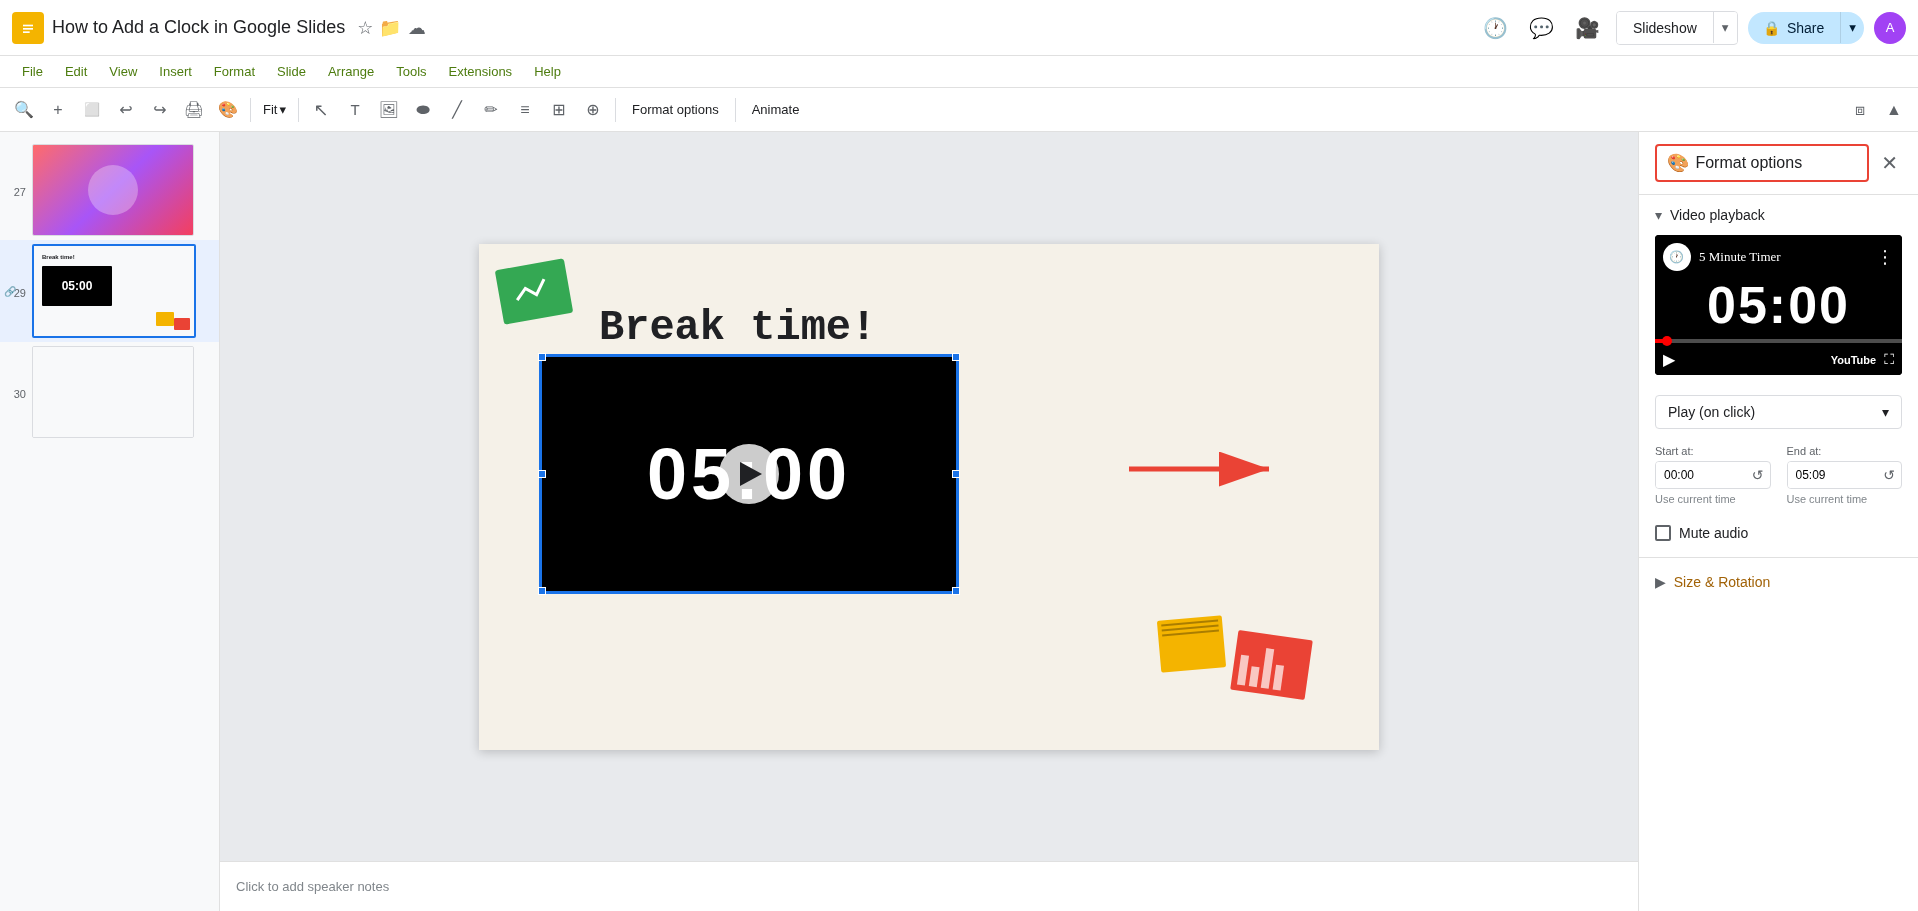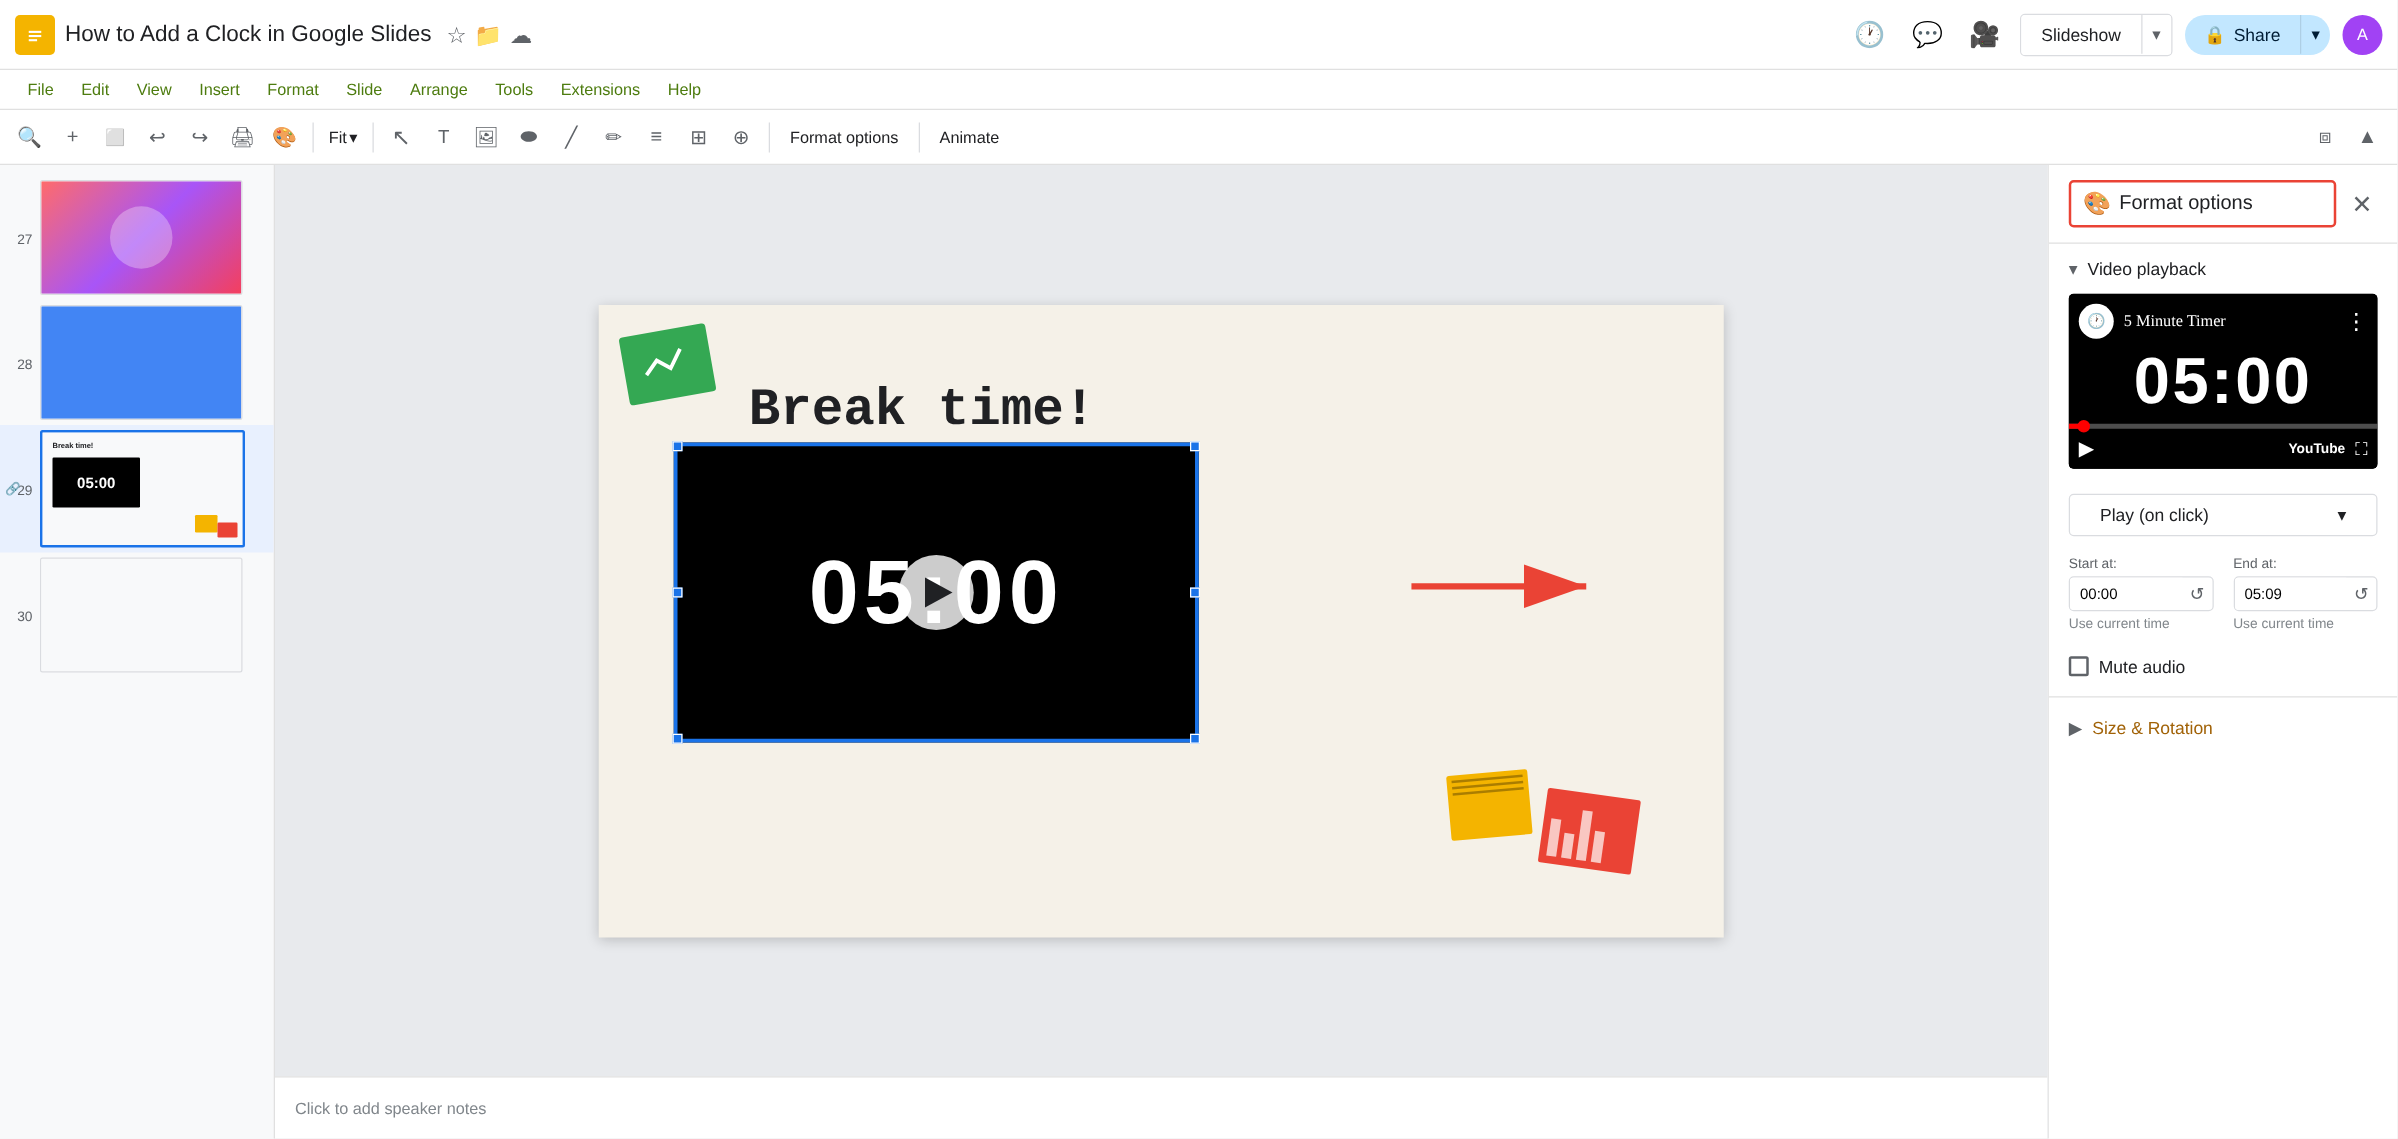--- a/index.html
+++ b/index.html
@@ -123,21 +123,21 @@
     .yt-progress { position: absolute; bottom: 32px; left: 0; right: 0; height: 4px; background: rgba(255,255,255,0.3); }
     .yt-progress-fill { height: 100%; width: 5%; background: #ff0000; position: relative; }
     .yt-progress-dot { position: absolute; right: -5px; top: -3px; width: 10px; height: 10px; border-radius: 50%; background: #ff0000; }
     .yt-controls { position: absolute; bottom: 0; left: 0; right: 0; display: flex; align-items: center; padding: 6px 8px; background: linear-gradient(transparent, rgba(0,0,0,0.7)); }
     .yt-play-btn { color: white; font-size: 16px; margin-right: auto; cursor: pointer; }
     .yt-logo { font-size: 11px; color: white; font-weight: bold; margin-left: auto; }
     .yt-fullscreen { color: white; font-size: 14px; margin-left: 8px; cursor: pointer; }
 
     
     .play-dropdown-wrap { margin: 8px 16px; }
-    .play-dropdown { width: 100%; padding: 8px 24px; border: 1px solid #dadce0; border-radius: 4px; font-size: 14px; color: #202124; background: #fff; cursor: pointer; display: flex; align-items: center; justify-content: space-between; }
+    .play-dropdown { width: 100%; padding: 8px 12px; border: 1px solid #dadce0; border-radius: 4px; font-size: 14px; color: #202124; background: #fff; cursor: pointer; display: flex; align-items: center; justify-content: space-between; }
 
     
     .time-row { display: flex; gap: 16px; margin: 8px 16px; }
     .time-col { flex: 1; }
     .time-label { font-size: 11px; color: #5f6368; margin-bottom: 4px; }
     .time-input-wrap { display: flex; align-items: center; border: 1px solid #dadce0; border-radius: 4px; overflow: hidden; }
     .time-input { border: none; outline: none; padding: 6px 8px; font-size: 12px; flex: 1; width: 60px; }
     .time-reset { padding: 4px 6px; color: #5f6368; cursor: pointer; font-size: 14px; background: transparent; border: none; }
     .time-hint { font-size: 11px; color: #80868b; margin-top: 4px; }
 
@@ -247,26 +247,20 @@
 
     <div class="slide-thumb">
       <span class="slide-num">27</span>
       <div class="slide-img">
         <div class="thumb-27">
           <div class="thumb-27-inner"></div>
         </div>
       </div>
     </div>
 
-    <div class="slide-thumb">
-      <span class="slide-num">28</span>
-      <div class="slide-img">
-        <div class="thumb-28"></div>
-      </div>
-    </div>
 
     <div class="slide-thumb active" style="position:relative;">
       <span class="slide-num">29</span>
       <div class="slide-img active-border">
         <div class="thumb-29">
           <div class="thumb-29-content">
             <div class="thumb-29-text">Break time!</div>
             <div class="thumb-29-video">
               <span>05:00</span>
             </div>

